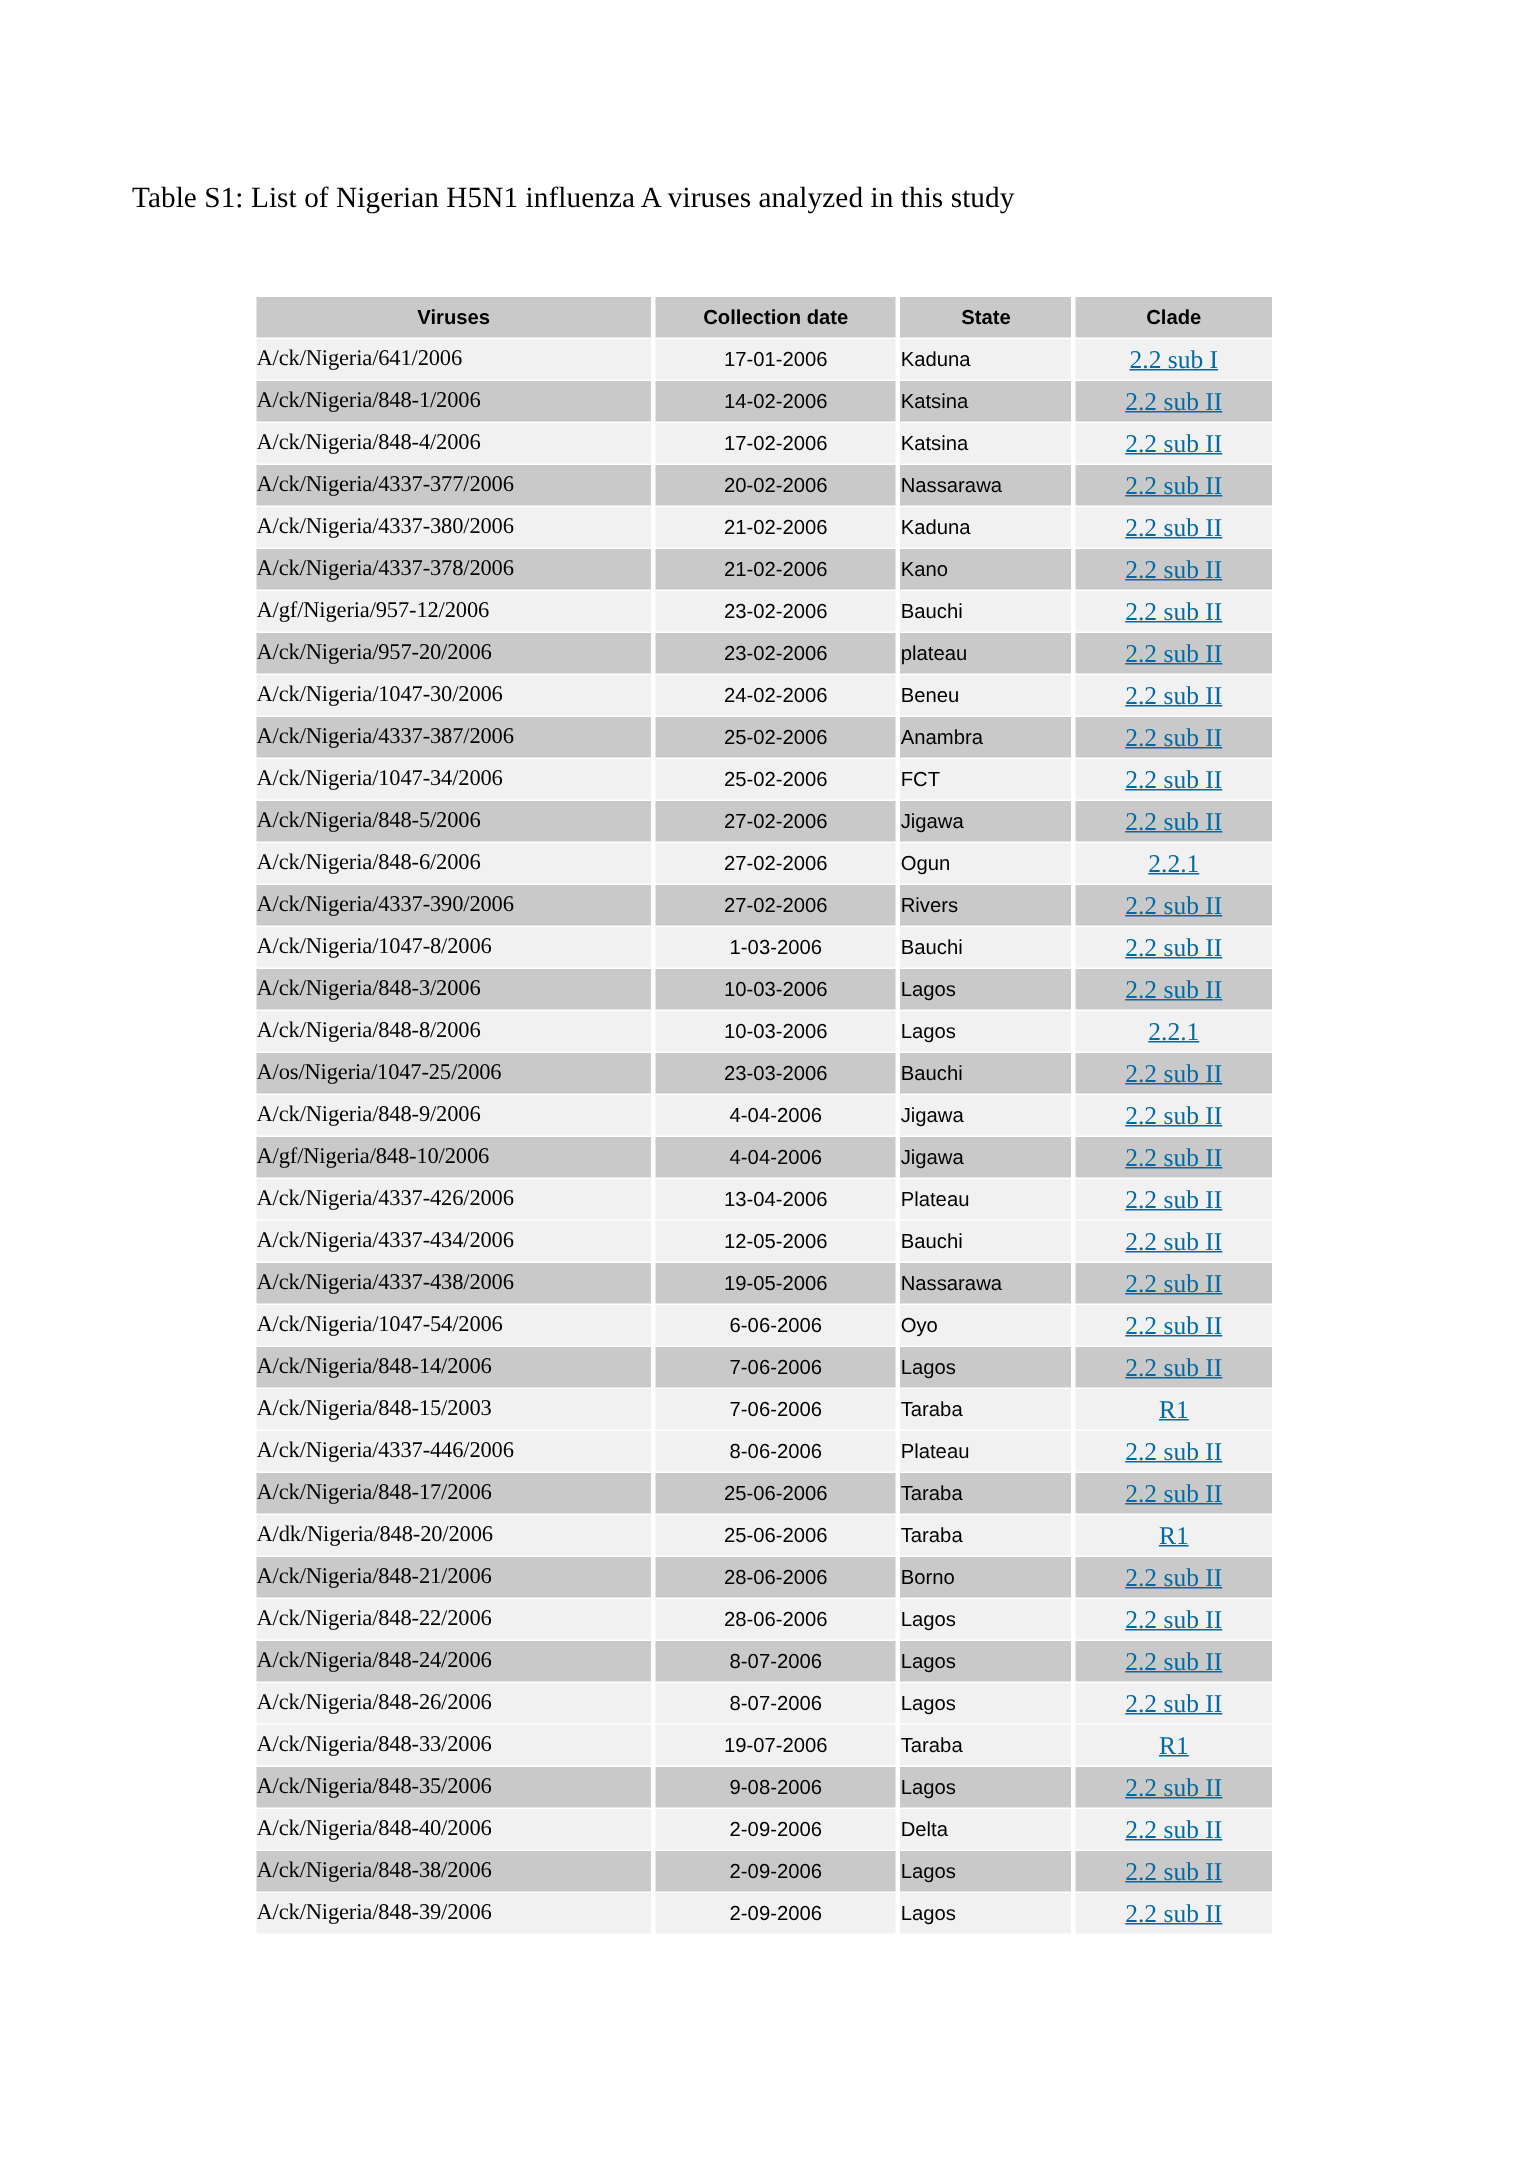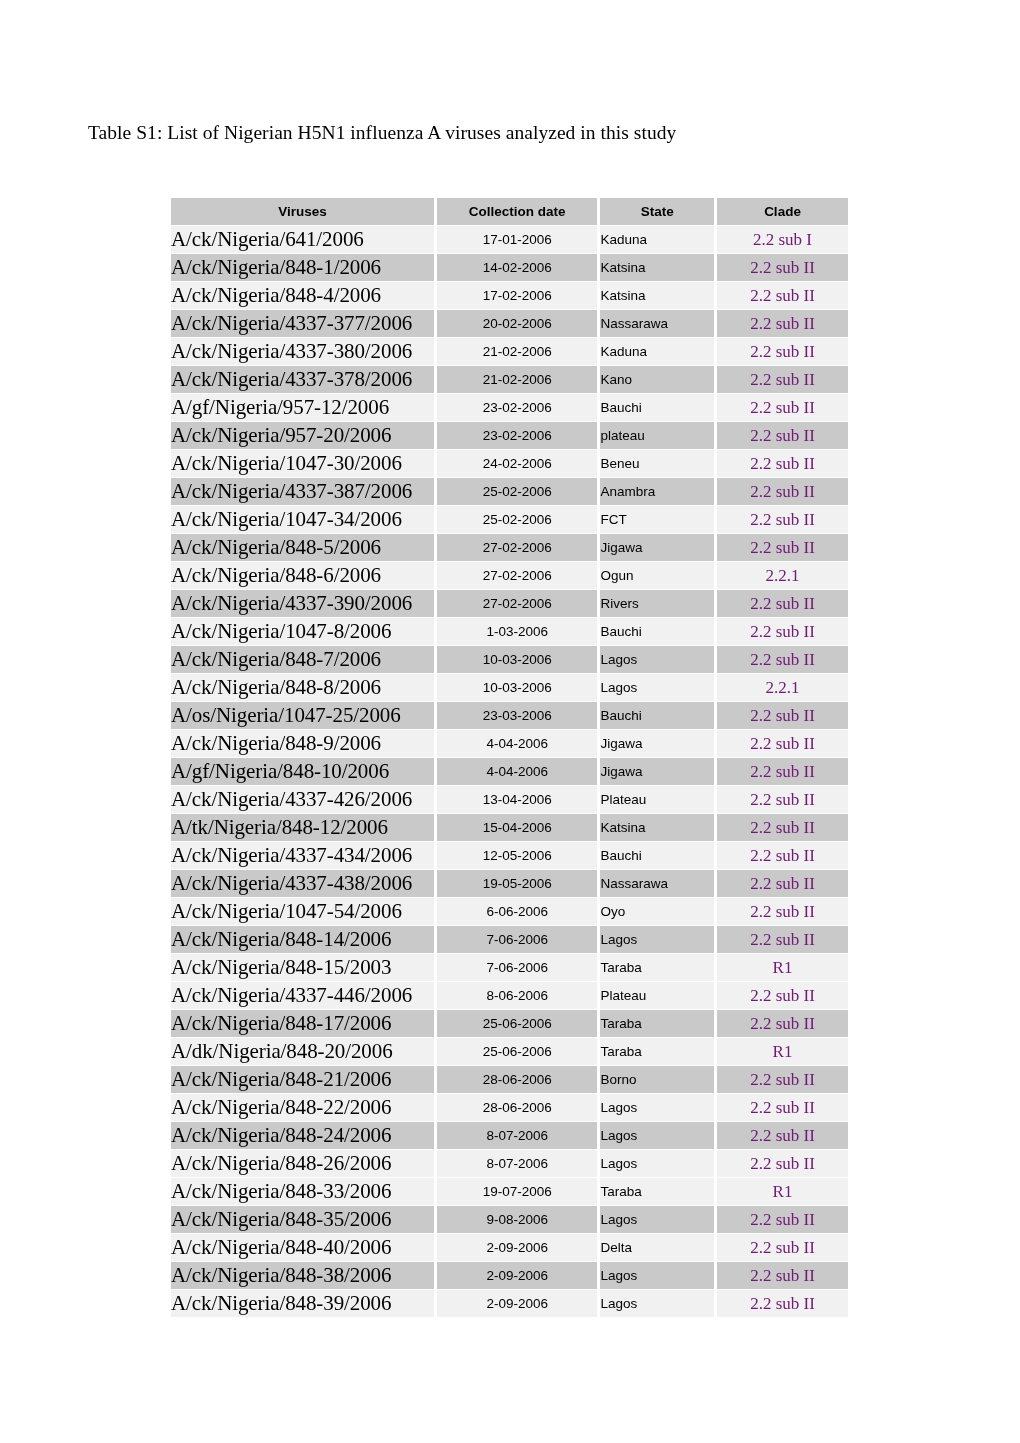--- a/index.html
+++ b/index.html
@@ -82,21 +82,21 @@
     text-align: center;
   }
 
   
   tbody tr.row-dark  td { background: #c9c9c9; }
   tbody tr.row-light td { background: #f1f1f1; }
 
   
   td.cell-virus {
     font-family: "Liberation Serif", serif;
-    font-size: 21px;
+    font-size: 15px;
     text-align: left;
     padding-left: 5px;
     color: #000000;
     letter-spacing: -0.1px;
   }
   td.cell-date {
     font-family: "Liberation Sans", sans-serif;
     font-size: 13.5px;
     text-align: center;
     color: #000000;
@@ -104,21 +104,22 @@
   td.cell-state {
     font-family: "Liberation Sans", sans-serif;
     font-size: 13.5px;
     text-align: left;
     color: #000000;
   }
   td.cell-clade {
     font-family: "Liberation Serif", serif;
     font-size: 17px;
     text-align: center;
-    color: #701a75;
+    color: #0369a1;
+    text-decoration: underline;
   }
 </style>
 </head>
 <body>
 
 <div id="page">
 
   <div id="doc-title">Table S1: List of Nigerian H5N1 influenza A viruses analyzed in this study</div>
 
   <div id="table-wrap">
@@ -222,21 +223,21 @@
             <td class="cell-state">Rivers</td>
             <td class="cell-clade">2.2 sub II</td>
           </tr>
           <tr class="row-light">
             <td class="cell-virus">A/ck/Nigeria/1047-8/2006</td>
             <td class="cell-date">1-03-2006</td>
             <td class="cell-state">Bauchi</td>
             <td class="cell-clade">2.2 sub II</td>
           </tr>
           <tr class="row-dark">
-            <td class="cell-virus">A/ck/Nigeria/848-7/2006</td>
+            <td class="cell-virus">A/ck/Nigeria/848-3/2006</td>
             <td class="cell-date">10-03-2006</td>
             <td class="cell-state">Lagos</td>
             <td class="cell-clade">2.2 sub II</td>
           </tr>
           <tr class="row-light">
             <td class="cell-virus">A/ck/Nigeria/848-8/2006</td>
             <td class="cell-date">10-03-2006</td>
             <td class="cell-state">Lagos</td>
             <td class="cell-clade">2.2.1</td>
           </tr>
@@ -255,26 +256,20 @@
           <tr class="row-dark">
             <td class="cell-virus">A/gf/Nigeria/848-10/2006</td>
             <td class="cell-date">4-04-2006</td>
             <td class="cell-state">Jigawa</td>
             <td class="cell-clade">2.2 sub II</td>
           </tr>
           <tr class="row-light">
             <td class="cell-virus">A/ck/Nigeria/4337-426/2006</td>
             <td class="cell-date">13-04-2006</td>
             <td class="cell-state">Plateau</td>
-            <td class="cell-clade">2.2 sub II</td>
-          </tr>
-          <tr class="row-dark">
-            <td class="cell-virus">A/tk/Nigeria/848-12/2006</td>
-            <td class="cell-date">15-04-2006</td>
-            <td class="cell-state">Katsina</td>
             <td class="cell-clade">2.2 sub II</td>
           </tr>
           <tr class="row-light">
             <td class="cell-virus">A/ck/Nigeria/4337-434/2006</td>
             <td class="cell-date">12-05-2006</td>
             <td class="cell-state">Bauchi</td>
             <td class="cell-clade">2.2 sub II</td>
           </tr>
           <tr class="row-dark">
             <td class="cell-virus">A/ck/Nigeria/4337-438/2006</td>

